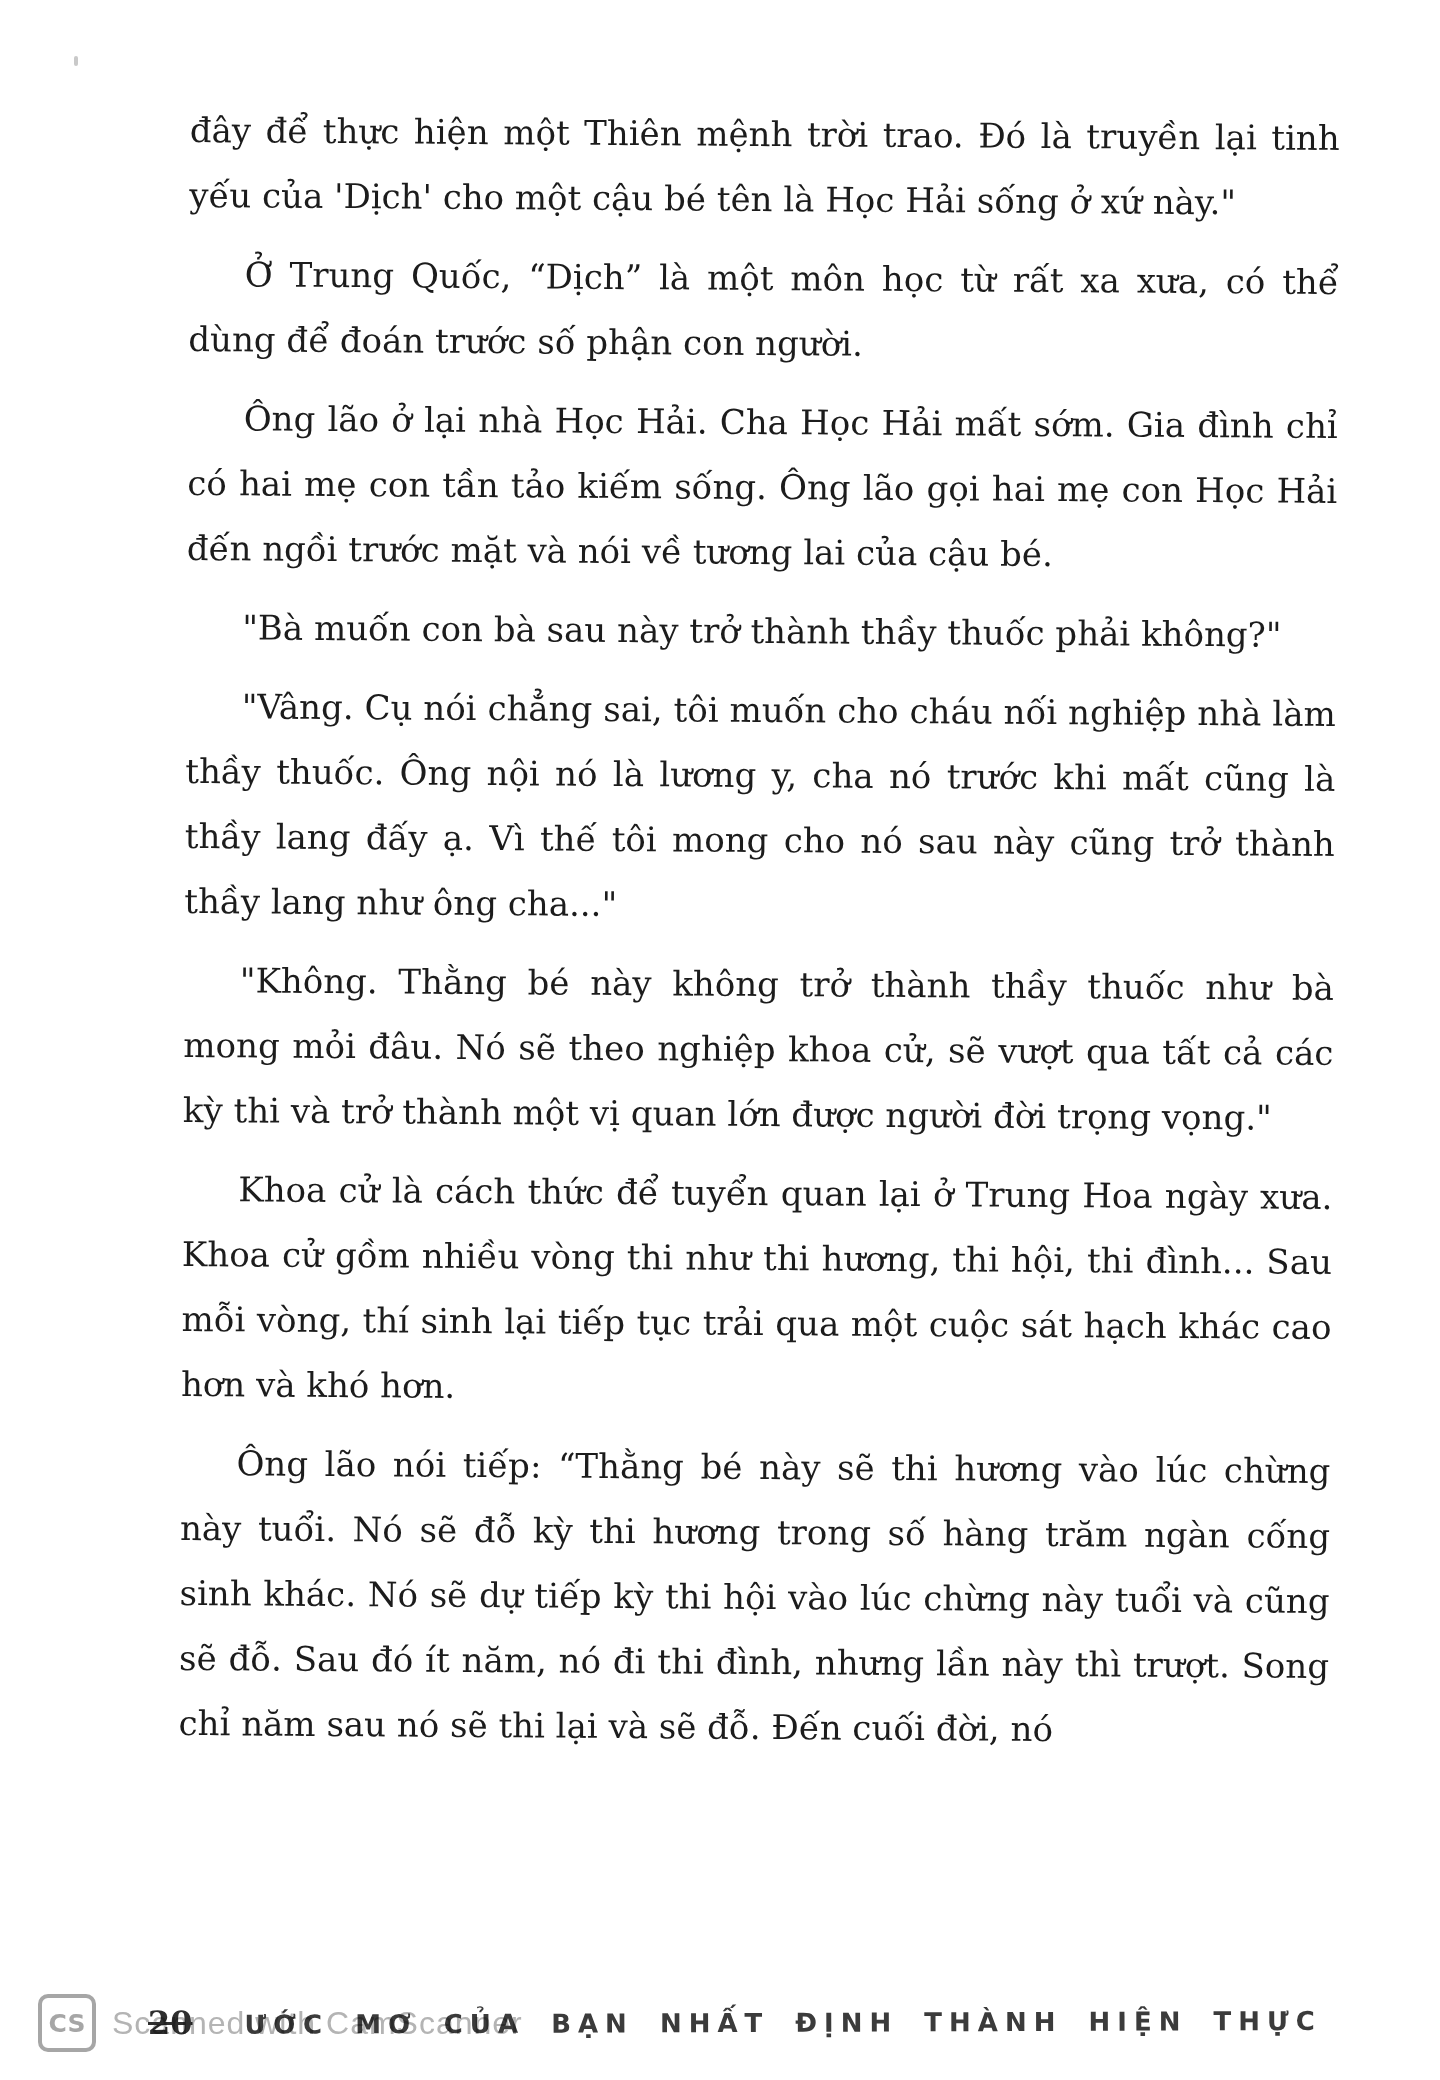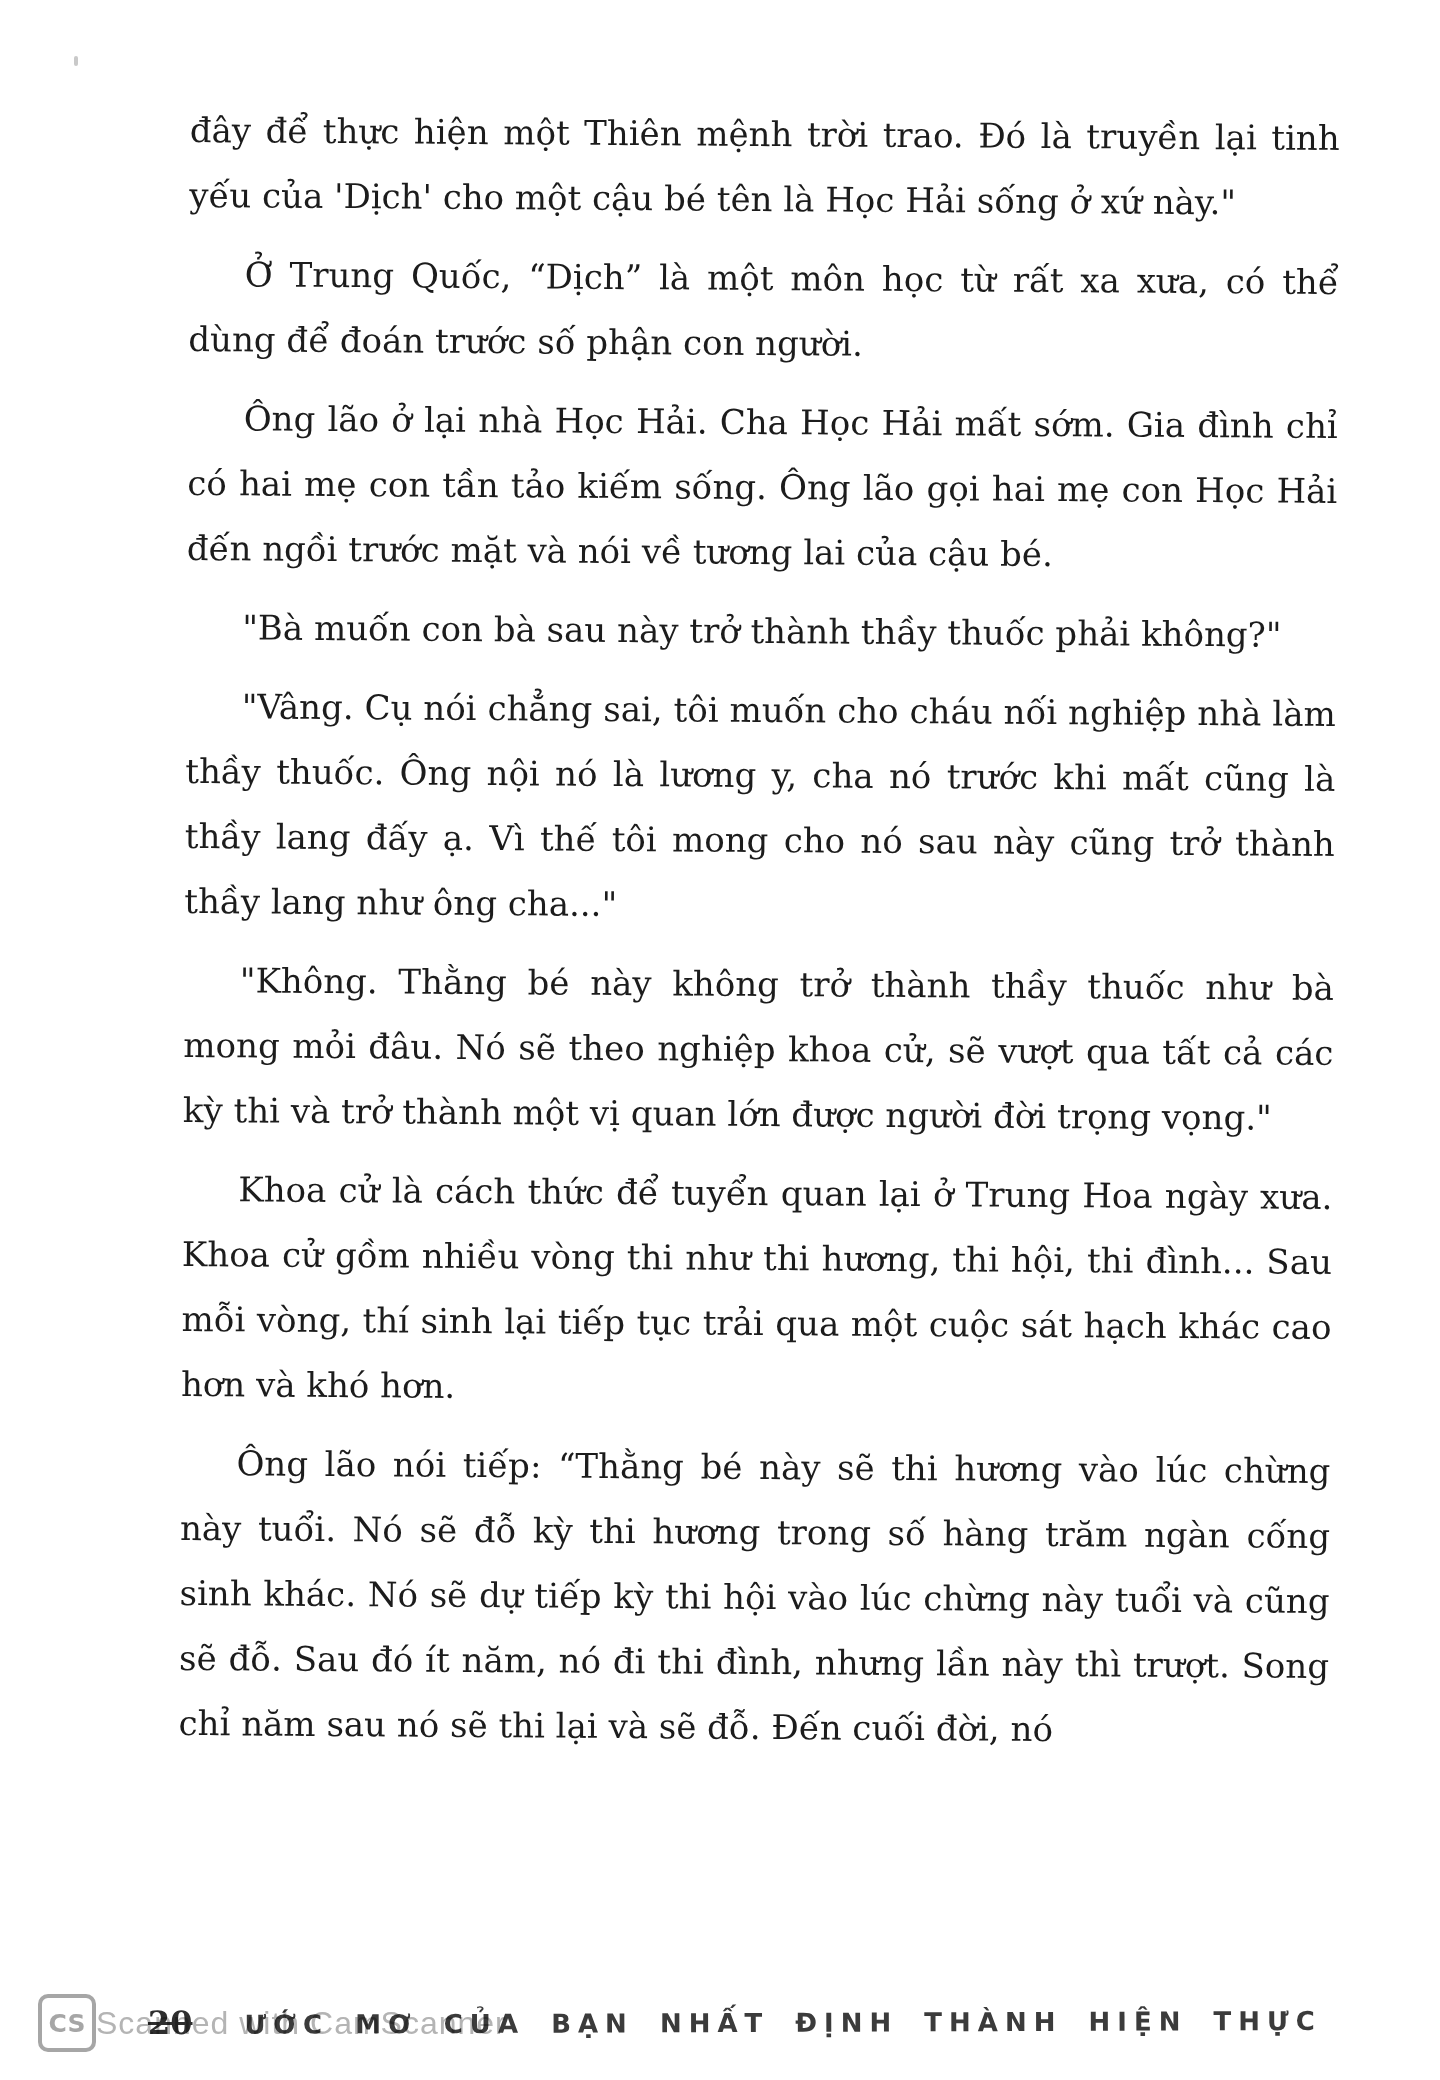--- a/index.html
+++ b/index.html
@@ -60,21 +60,21 @@
     color: #3b3b3b;
     white-space: nowrap;
   }
   .watermark {
     position: absolute;
     left: 38px;
     top: 1994px;
     z-index: 3;
     display: flex;
     align-items: center;
-    gap: 0;
+    gap: 16px;
     mix-blend-mode: multiply;
   }
   .cs-logo {
     width: 50px;
     height: 50px;
     border: 4px solid #a6a6a6;
     border-radius: 10px;
     display: flex;
     align-items: center;
     justify-content: center;

